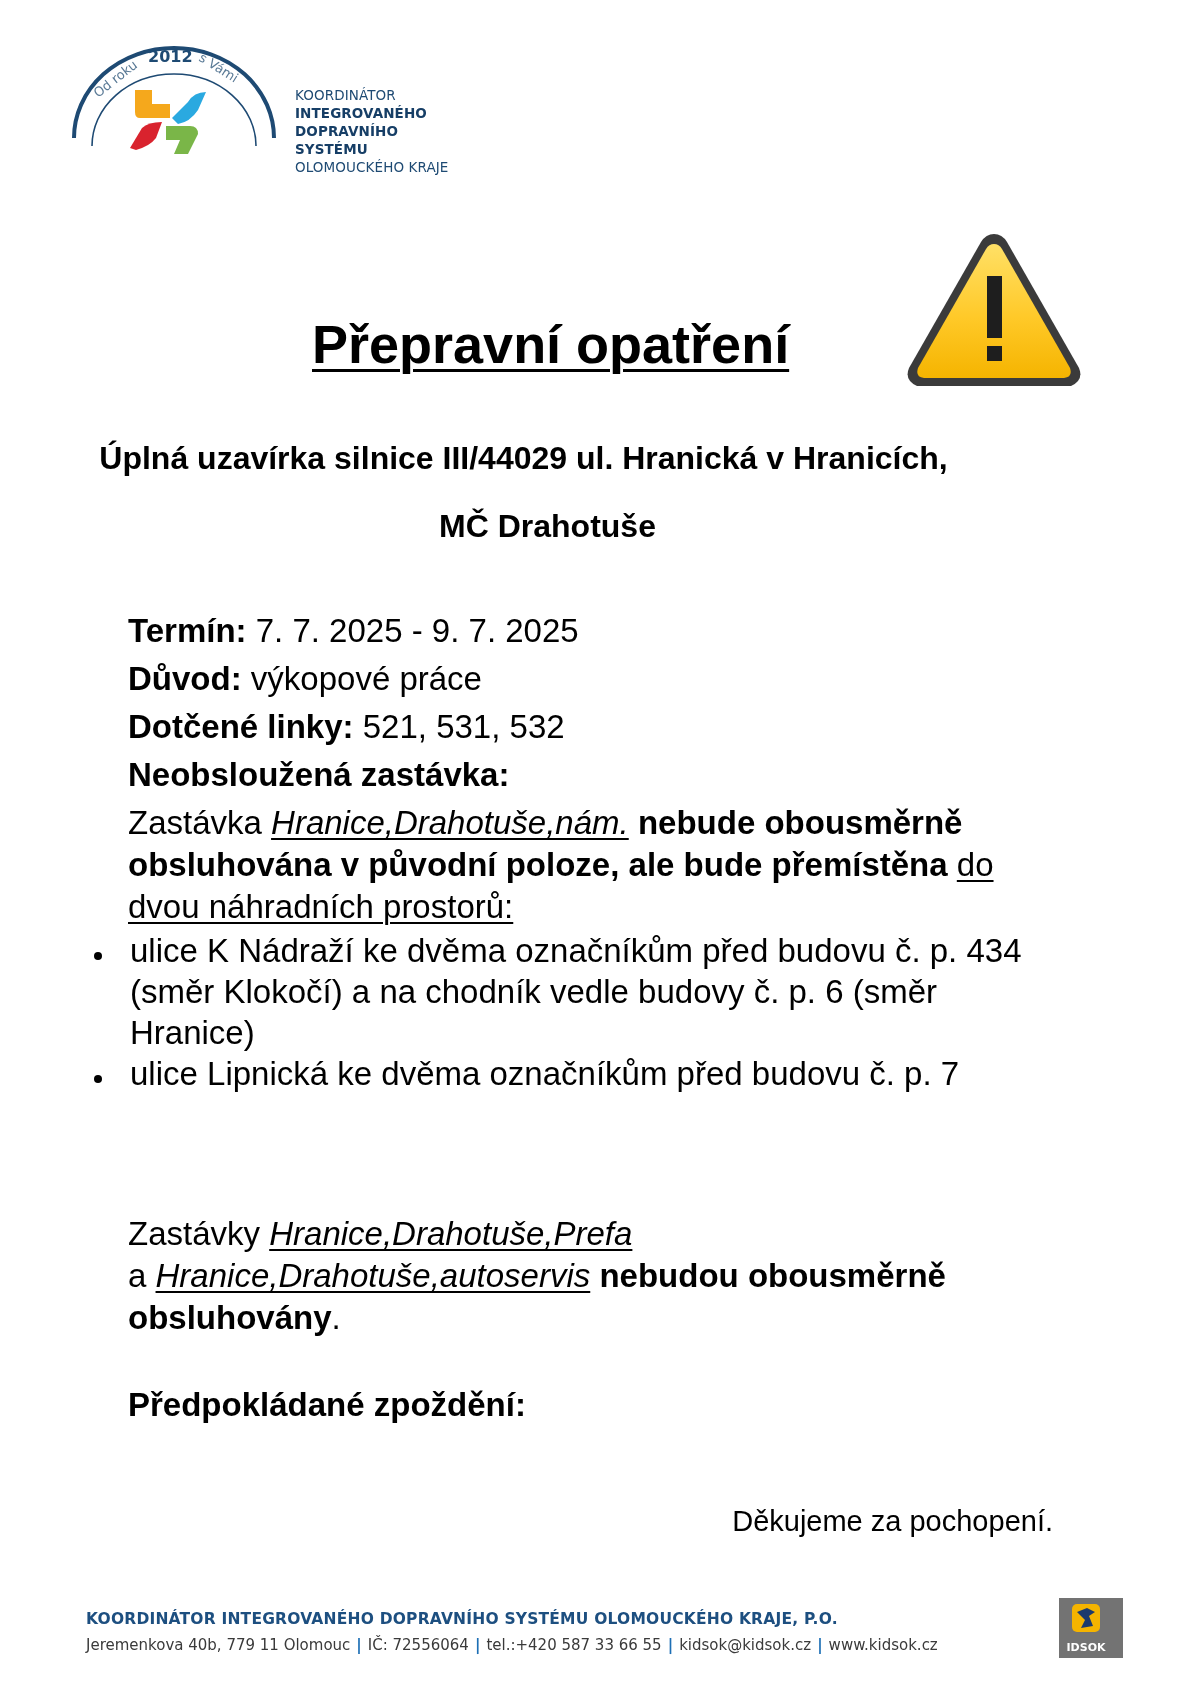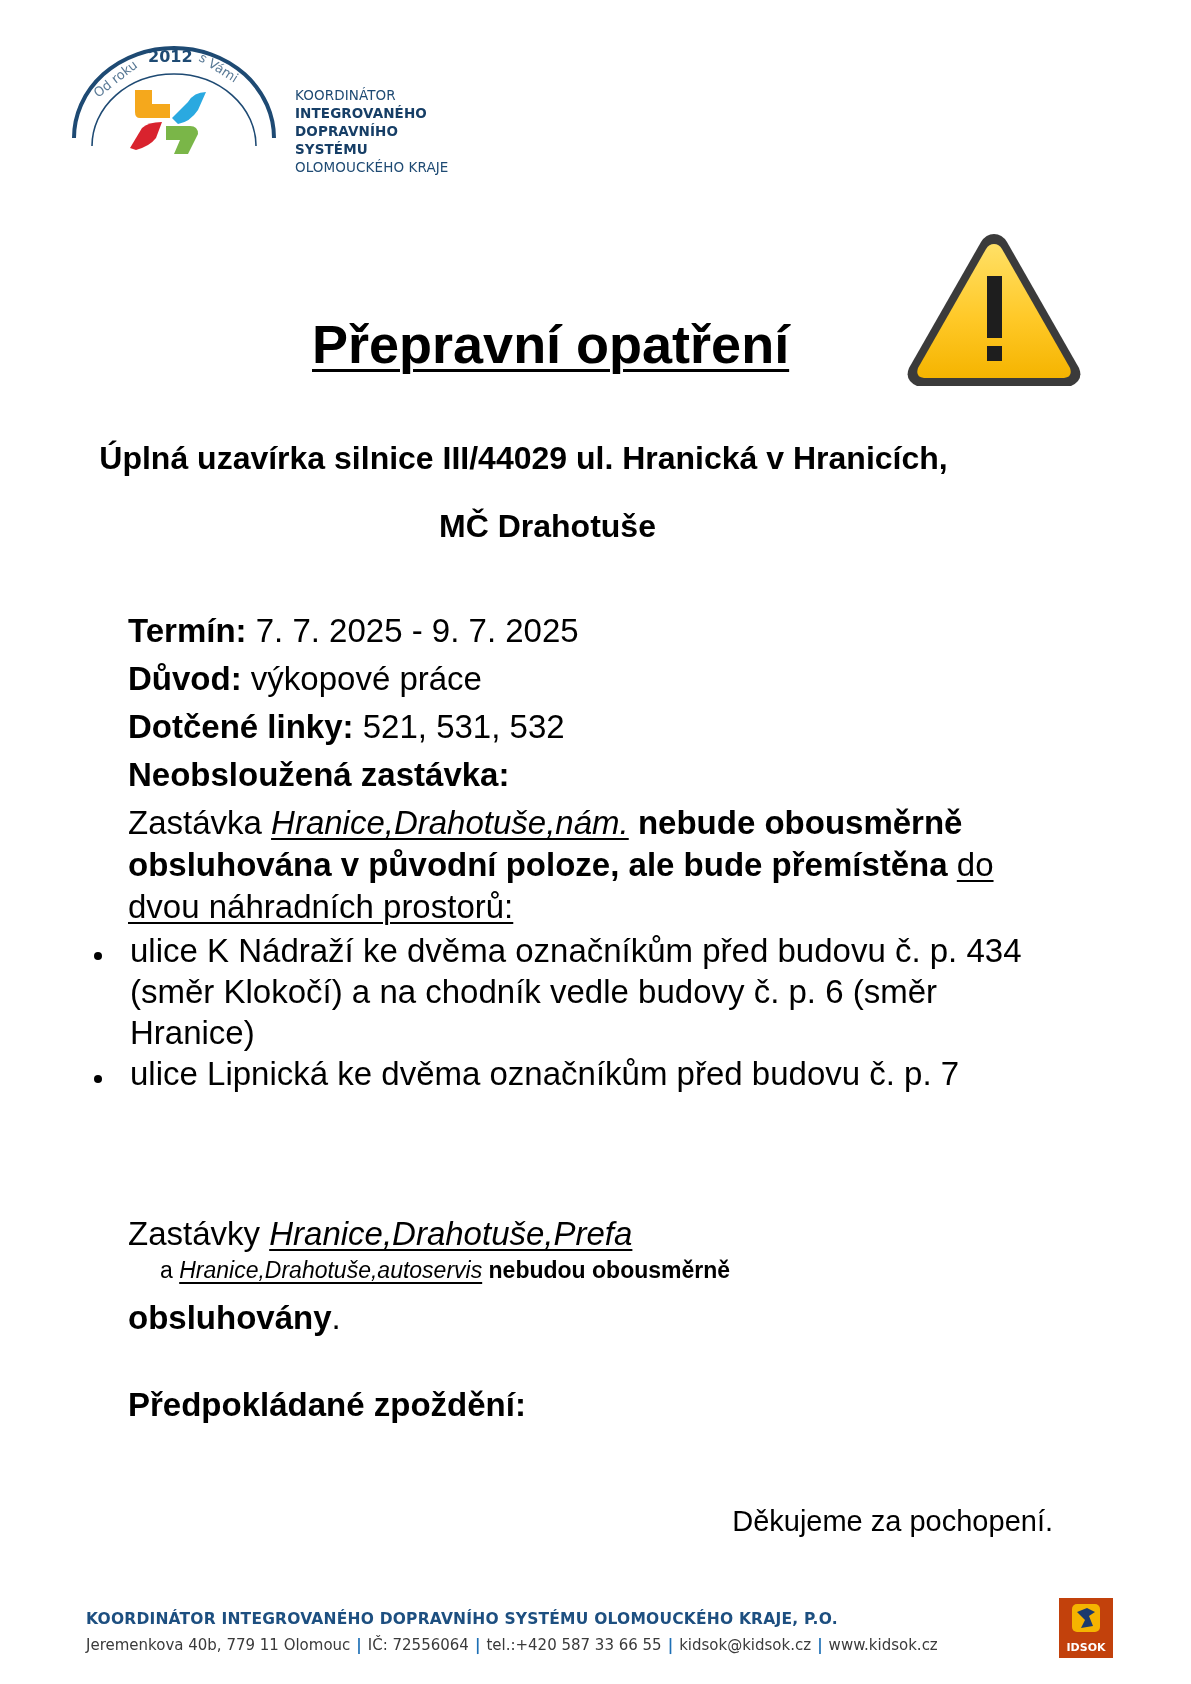--- a/index.html
+++ b/index.html
@@ -38,21 +38,21 @@
       left: 86px; top: 1610px; font-family: "DejaVu Sans", sans-serif; font-weight: bold;
       font-size: 15.5px; color: #1d4f80; letter-spacing: 0.2px; white-space: nowrap;
     }
     .footer-info {
       left: 86px; top: 1636px; font-family: "DejaVu Sans", sans-serif;
       font-size: 15px; color: #3a3a3a; white-space: nowrap;
     }
     .footer-info .sep { color: #1d6fb5; font-weight: bold; padding: 0 6px; }
 
     .idsok {
-      left: 1059px; top: 1598px; width: 54px; height: 60px; background: #c2410c;
+      left: 1059px; top: 1598px; width: 64px; height: 60px; background: #737373;
     }
     .idsok-label {
       position: absolute; left: 0; width: 54px; bottom: 4px; text-align: center;
       color: #fff; font-weight: bold; font-size: 11px; font-family: "DejaVu Sans", sans-serif;
     }
   </style>
 </head>
 <body>
 
 <div class="abs logo">
@@ -122,21 +122,21 @@
   <div>Hranice)</div>
 </div>
 <div class="bullet" style="top:1075px;"></div>
 <div class="abs" style="left:130px; top:1053px; font-size:33px; line-height:41px; white-space:nowrap;">
   <div>ulice Lipnická ke dvěma označníkům před budovu č. p. 7</div>
 </div>
 
 <div class="abs" style="left:128px; top:1215px; font-size:33px; white-space:nowrap;">
   <span>Zastávky </span><span class="i u">Hranice,Drahotuše,Prefa</span>
 </div>
-<div class="abs" style="left:128px; top:1257px; font-size:23px; white-space:nowrap;margin-left:32px;">
+<div class="abs" style="left:128px; top:1257px; font-size:33px; white-space:nowrap;">
   <span>a </span><span class="i u">Hranice,Drahotuše,autoservis</span><span class="b"> nebudou obousměrně</span>
 </div>
 <div class="abs" style="left:128px; top:1299px; font-size:33px; white-space:nowrap;">
   <span class="b">obsluhovány</span><span>.</span>
 </div>
 
 <div class="abs b" style="left:128px; top:1386px; font-size:33px; white-space:nowrap;">Předpokládané zpoždění:</div>
 
 <div class="abs thanks">Děkujeme za pochopení.</div>
 

